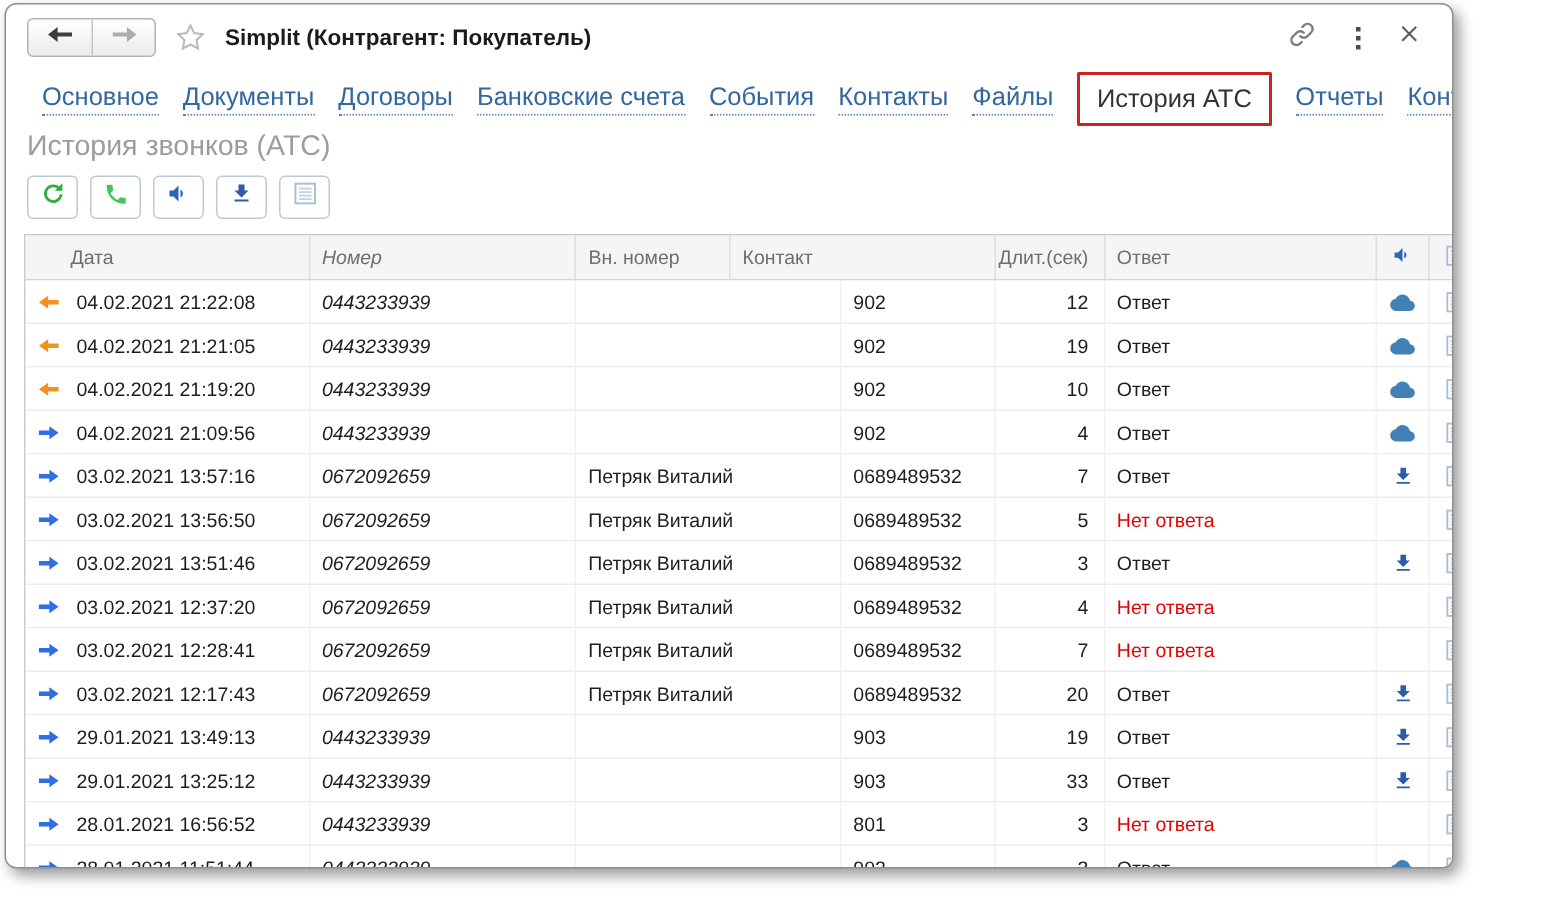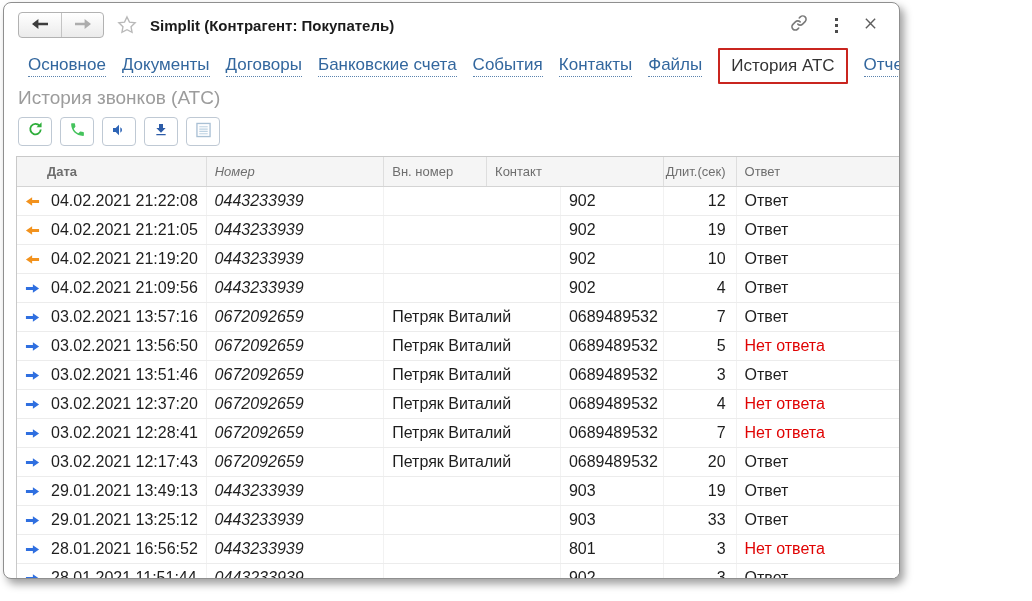--- a/index.html
+++ b/index.html
@@ -1,17 +1,17 @@
 <!DOCTYPE html>
 <html><head>
 <meta charset="utf-8">
 <style>
   * { box-sizing: border-box; margin: 0; padding: 0; }
   html,body { width:1032px; height:601px; background:#fff; font-family:"Liberation Sans",sans-serif; }
-  .window { position:absolute; left:3px; top:2px; width:897px; height:577px; background:#fff;
+  .window { position:absolute; left:3px; top:2px; width:966px; height:577px; background:#fff;
             border:1px solid #8f8f8f; border-radius:8px; overflow:hidden;
             box-shadow:4px 5px 9px rgba(0,0,0,.38); }
 
   
   .titlebar { position:absolute; left:0; top:7px; right:0; height:30px; display:flex; align-items:center; padding:0 22px 0 14px; }
   .histbtns { display:flex; border:1px solid #b2b2b2; border-radius:4px; overflow:hidden; background:linear-gradient(#ffffff,#ebebeb); }
   .histbtn { width:42px; height:24px; display:flex; align-items:center; justify-content:center; cursor:default; }
   .histbtn + .histbtn { border-left:1px solid #c4c4c4; }
   .star { margin-left:12px; display:flex; align-items:center; }
   .wtitle { margin-left:12px; font-size:15px; font-weight:bold; color:#1b1b1b; }
@@ -31,26 +31,26 @@
   .page-title { position:absolute; left:14px; top:84px; font-size:19px; color:#9c9c9c; }
   .toolbar { position:absolute; left:14px; top:114px; display:flex; gap:8px; }
   .tbtn { width:34px; height:29px; border:1px solid #bfc9d4; border-radius:4px; background:#fff; display:flex; align-items:center; justify-content:center; cursor:pointer; }
 
   
   .table-wrap { position:absolute; left:12px; top:153px; width:973px; bottom:0;
                 border:1px solid #c9c9c9; border-bottom:none; overflow:hidden; background:#fff; }
   .thead { display:flex; height:30px; background:#f5f5f5; border-bottom:1px solid #d4d4d4; color:#6e6e6e; font-size:13px; }
   .th { display:flex; align-items:center; padding-left:8px; border-right:1px solid #dedede; overflow:hidden; }
   .th.ic, .td.ic { justify-content:center; padding-left:0; }
-  .trow { display:flex; height:29px; border-bottom:1px solid #ececec; font-size:16px; color:#1e1e1e; background:#fff; cursor:pointer; }
+  .trow { display:flex; height:29px; border-bottom:1px solid #ececec; font-size:13px; color:#1e1e1e; background:#fff; cursor:pointer; }
   .td { display:flex; align-items:center; padding-left:8px; border-right:1px solid #f2f2f2; overflow:hidden; white-space:nowrap; }
   .c0 { width:190px; } .c1 { width:178px;font-style:italic; } .c2 { width:177px; } .c3 { width:103px; }
   .c4 { width:73px; justify-content:flex-end; padding-right:10px; padding-left:0; }
   .c5 { width:182px; } .c6 { width:35px; } .c7 { width:35px; border-right:none; }
-  .th.c0 { padding-left:30px;font-weight:bold; }
+  .th.c0 { padding-left:30px; }
   .dir { width:16px; margin-right:10px; display:flex; align-items:center; }
   .missed { color:#e00303; }
 
   
   .vscroll { position:absolute; left:985px; top:153px; width:17px; bottom:2px; background:#f0f0f0; border-left:1px solid #dcdcdc; }
   .sb-up, .sb-down { position:absolute; left:0; width:16px; height:16px; display:flex; align-items:center; justify-content:center; }
   .sb-up { top:2px; } .sb-down { bottom:4px; }
   .tri-up { width:0; height:0; border-left:4px solid transparent; border-right:4px solid transparent; border-bottom:6px solid #8f8f8f; }
   .tri-down { width:0; height:0; border-left:4px solid transparent; border-right:4px solid transparent; border-top:6px solid #8f8f8f; }
   .sb-thumb { position:absolute; left:2px; top:25px; width:12px; height:53px; background:#999; border-radius:6px; }

